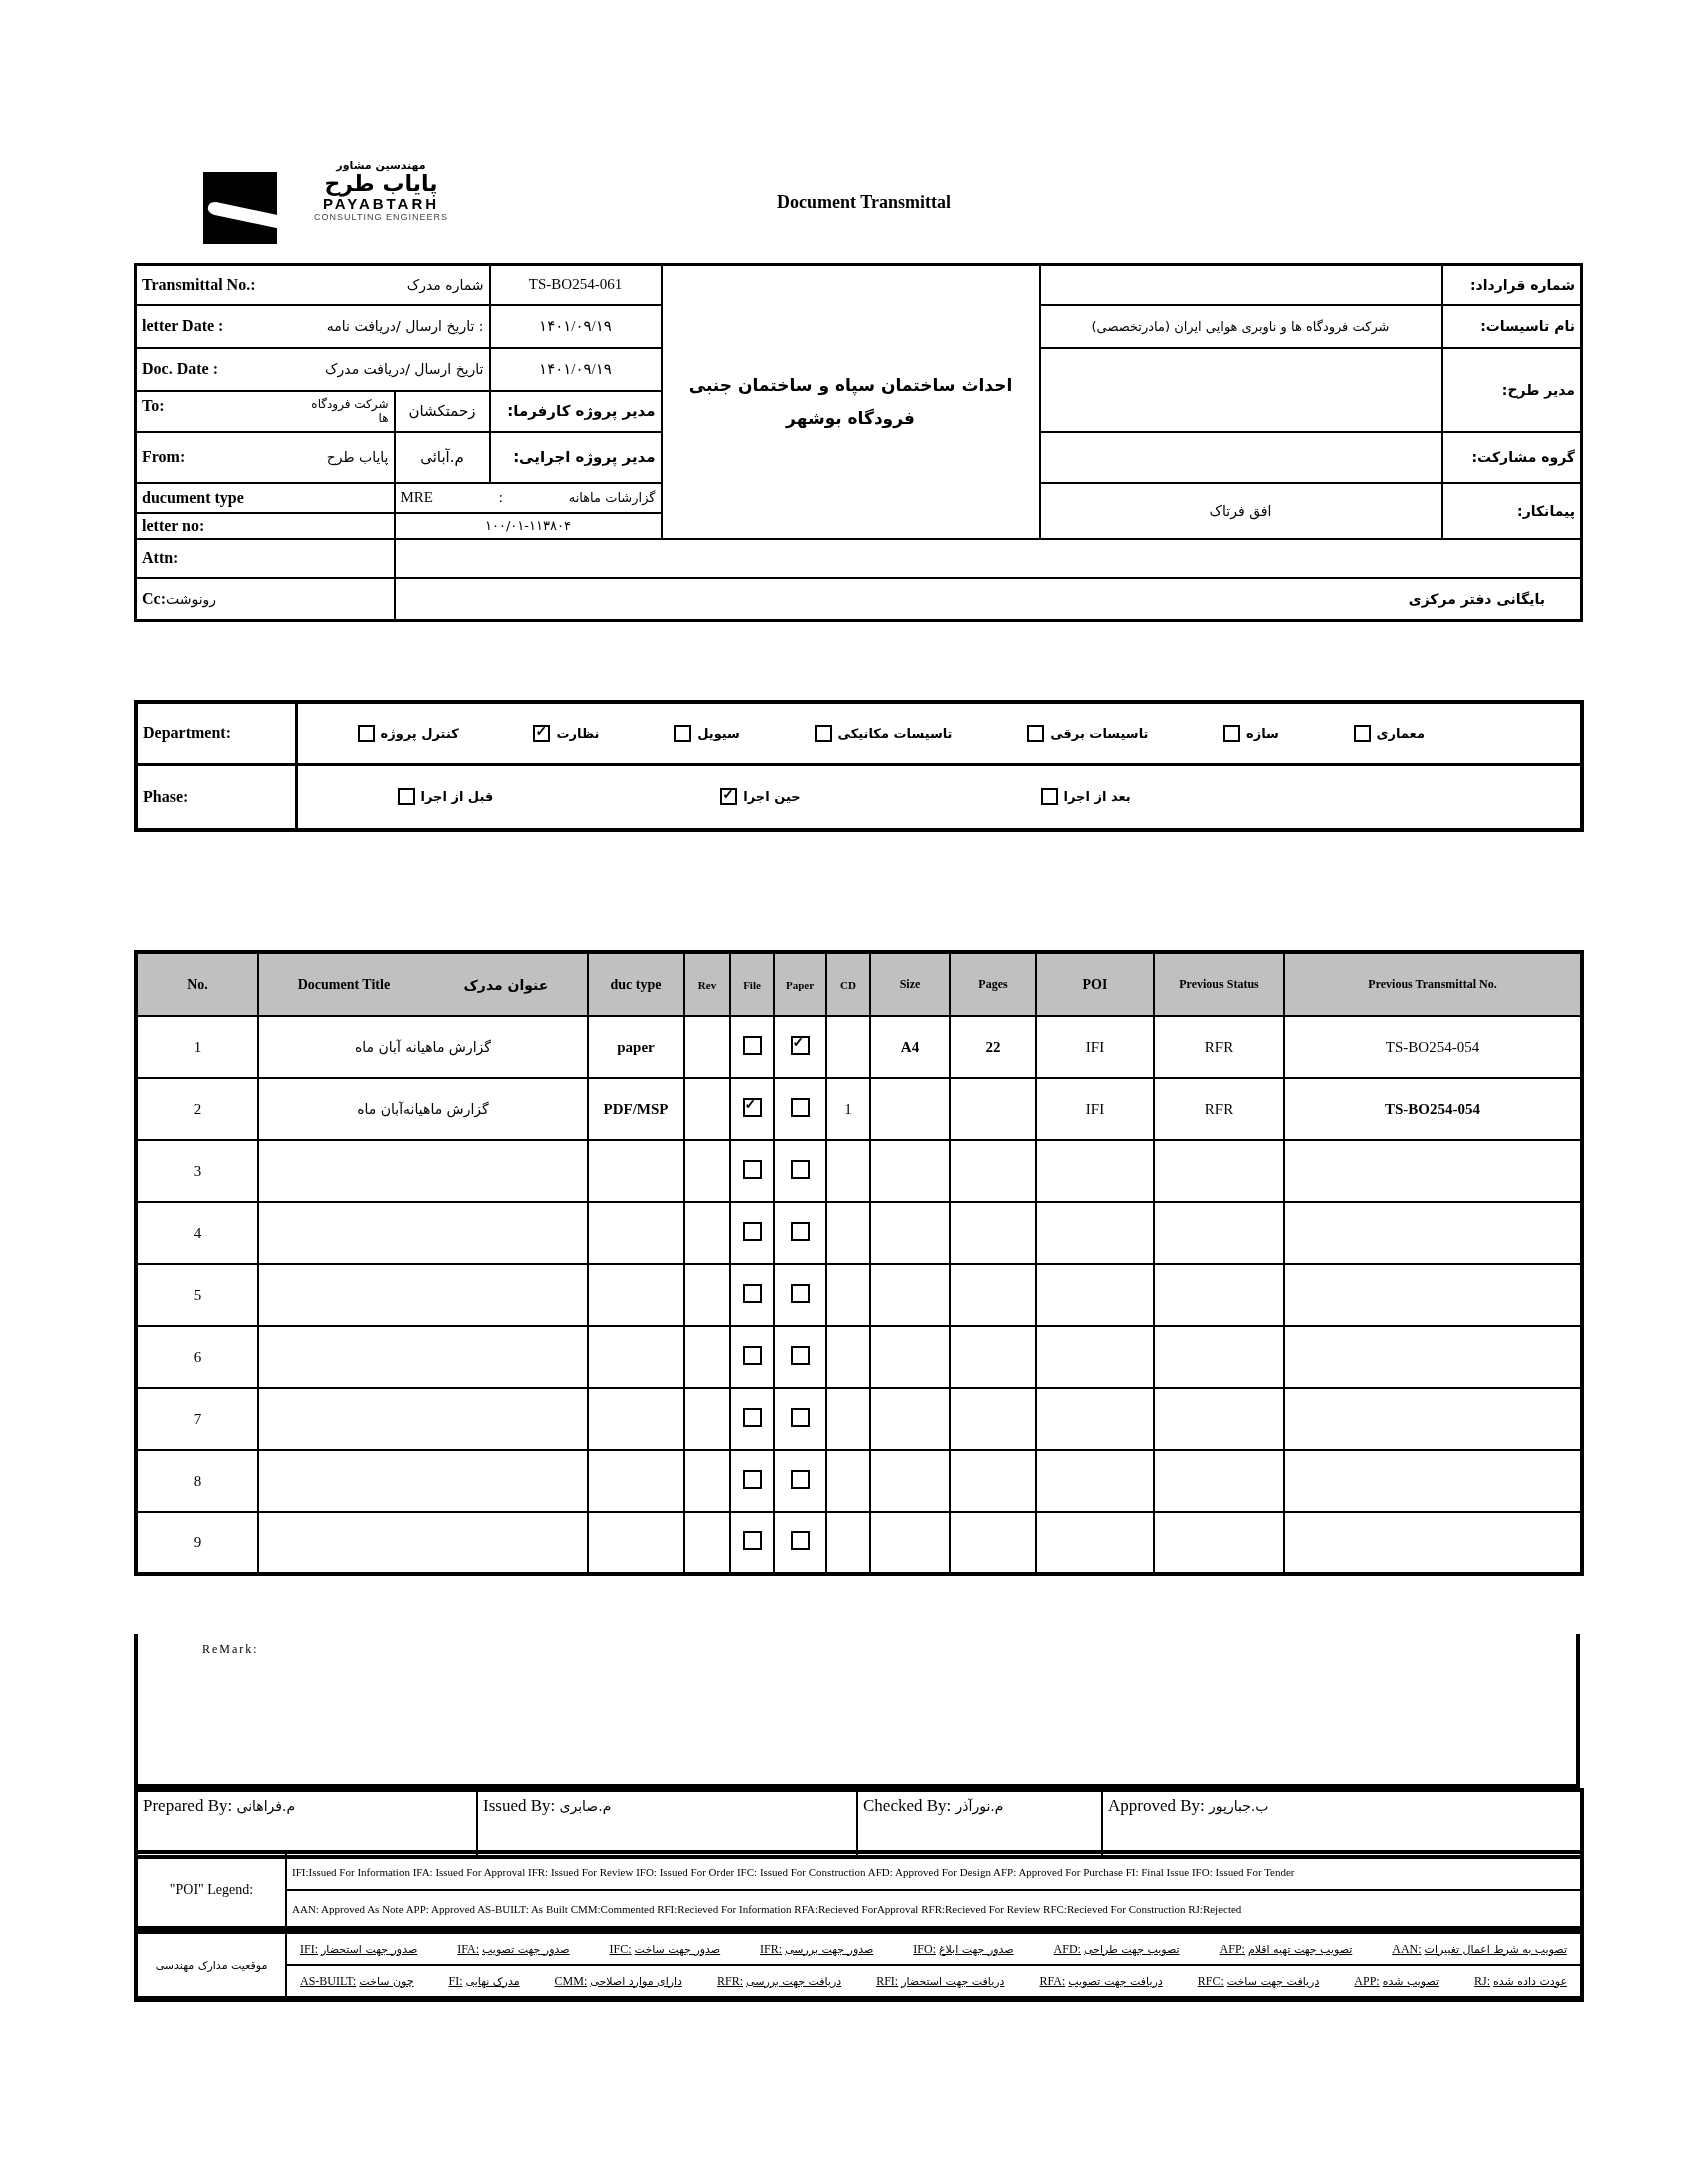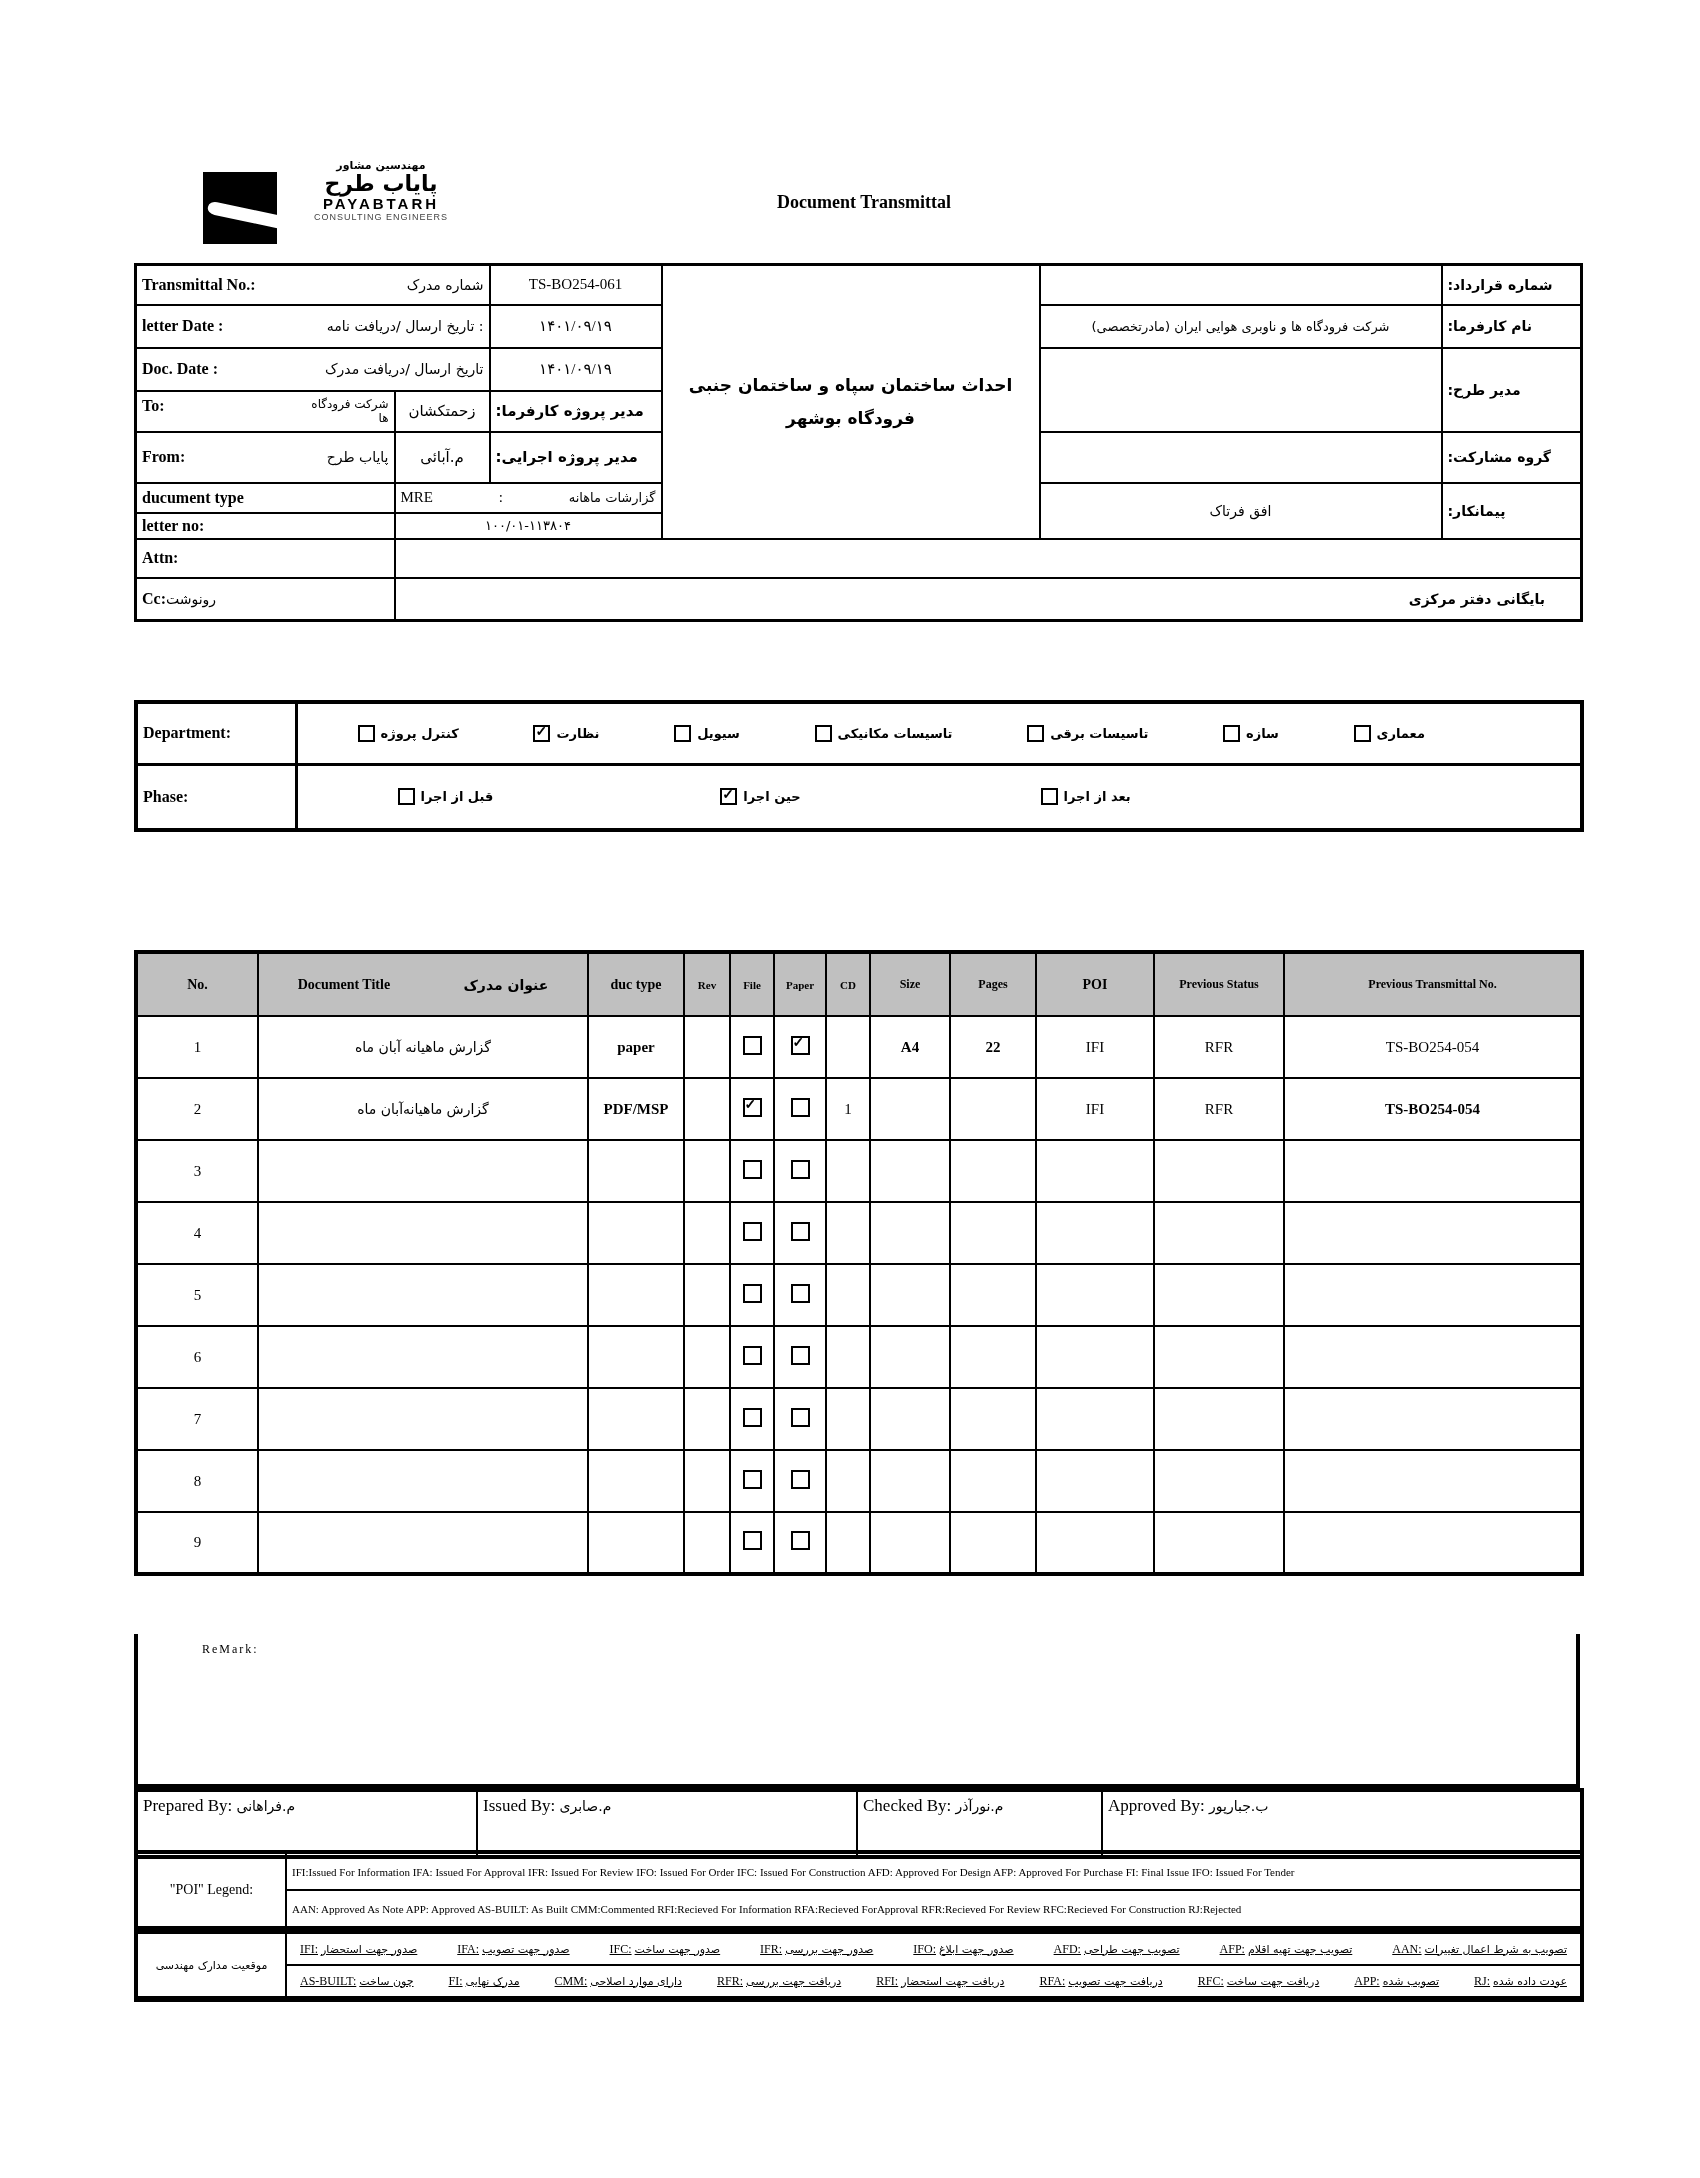--- a/index.html
+++ b/index.html
@@ -24,21 +24,21 @@
   td{border:2px solid #000;padding:1px 5px;vertical-align:middle;font-size:15px;overflow:hidden;}
   
   .hdr-table{position:absolute;left:0;top:263px;width:1446px;border:3px solid #000;}
   .hdr-table td.lblcell{vertical-align:middle;}
   .lbl-en{font-weight:bold;font-size:16px;}
   .lbl-fa{font-size:14px;}
   .small-fa{font-size:12px;text-align:right;}
   .val{text-align:center;font-size:15px;}
   .center-cell{text-align:center;vertical-align:middle;}
   .prj{font-weight:bold;font-size:17px;line-height:1.9;}
-  .r-lbl{font-weight:bold;font-size:14px;text-align:left;direction:rtl;margin-left:15px;}
+  .r-lbl{font-weight:bold;font-size:14px;text-align:right;direction:rtl;margin-left:15px;}
   .r-val{text-align:center;font-size:13px;}
   .flex-sb{display:flex;justify-content:space-between;align-items:center;gap:4px;}
   .cc-note{display:block;text-align:right;font-weight:bold;font-size:14px;padding-right:30px;}
   
   .cls-table{position:absolute;left:0;top:700px;width:1446px;border:4px solid #000;}
   .cls-table td{border:3px solid #000;}
   .cls-lbl{font-weight:bold;font-size:16px;}
   .chk-row{display:flex;justify-content:space-between;align-items:center;padding:0 150px 0 55px;}
   .chk-row-phase{display:flex;align-items:center;}
   .chk-row-phase .chk-item:nth-child(1){margin-left:95px;}
@@ -124,21 +124,21 @@
     </tr>
     <tr style="height:43px">
       <td colspan="2" class="lblcell">
         <span class="flex-sb">
                 <span class="lbl-en">letter Date  :</span>
         <span class="lbl-fa fa">تاریخ ارسال /دریافت نامه :</span>
               </span>
             </td>
       <td class="val" dir="ltr">۱۴۰۱/۰۹/۱۹</td>
       <td class="r-val fa">شرکت فرودگاه ها و ناوبری هوایی ایران (مادرتخصصی)</td>
-      <td class="r-lbl fa">نام کارفرما:</td>
+      <td class="r-lbl fa">نام تاسیسات:</td>
     </tr>
     <tr style="height:43px">
       <td colspan="2" class="lblcell">
         <span class="flex-sb">
                 <span class="lbl-en">Doc. Date :</span>
         <span class="lbl-fa fa">تاریخ ارسال /دریافت مدرک</span>
               </span>
             </td>
       <td class="val" dir="ltr">۱۴۰۱/۰۹/۱۹</td>
       <td rowspan="2" class="r-val"></td>

